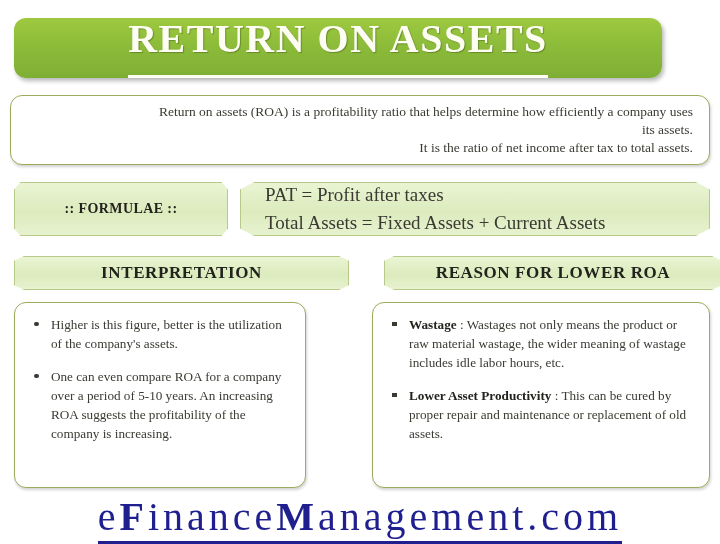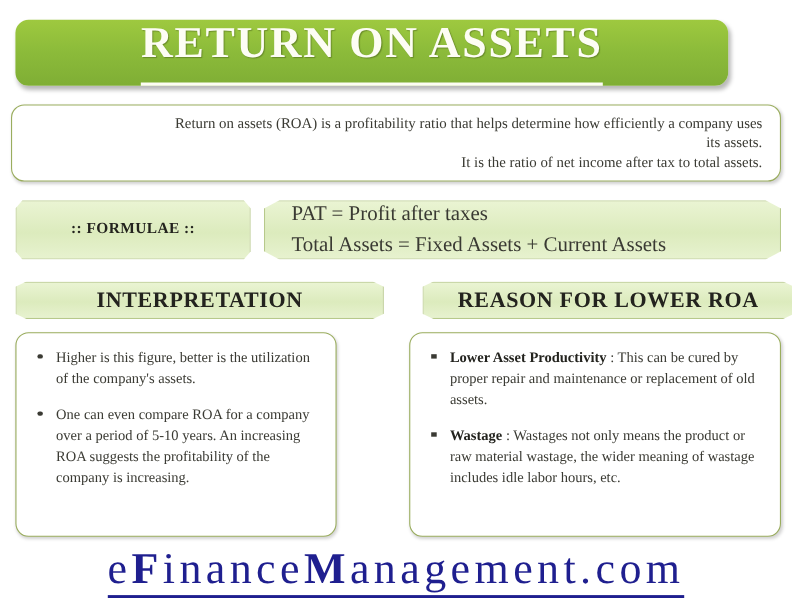--- a/index.html
+++ b/index.html
@@ -123,21 +123,21 @@
   }
 
   .section-head {
     height: 34px;
     align-items: center;
     justify-content: center;
   }
   .head-left  { left: 14px;  top: 256px; width: 335px; }
   .head-right { left: 384px; top: 256px; width: 338px; text-align: right; }
   .section-head .sh-text {
-    font-size: 20px;
+    font-size: 17px;
     font-weight: bold;
     letter-spacing: 0.6px;
     color: #23231e;
     white-space: nowrap;
   }
 
   
   .content-box {
     position: absolute;
     box-sizing: border-box;
@@ -245,23 +245,23 @@
     </li>
     <li class="bullet-item">
       <span class="lead"></span><span>One can even compare ROA for a company over a period of 5-10 years. An increasing ROA suggests the profitability of the company is increasing.</span>
     </li>
   </ul>
 </div>
 
 <div class="content-box box-right">
   <ul class="bullet-list square">
     <li class="bullet-item">
+      <span class="lead">Wastage</span><span> : Wastages not only means the product or raw material wastage, the wider meaning of wastage includes idle labor hours, etc.</span>
+    </li>
+    <li class="bullet-item">
       <span class="lead">Lower Asset Productivity</span><span> : This can be cured by proper repair and maintenance or replacement of old assets.</span>
-    </li>
-    <li class="bullet-item">
-      <span class="lead">Wastage</span><span> : Wastages not only means the product or raw material wastage, the wider meaning of wastage includes idle labor hours, etc.</span>
     </li>
   </ul>
 </div>
 
 <div class="footer">
   <div class="footer-text"><span>e</span><span class="cap">F</span><span>inance</span><span class="cap">M</span><span>anagement.com</span></div>
 </div>
 
 </body></html>

